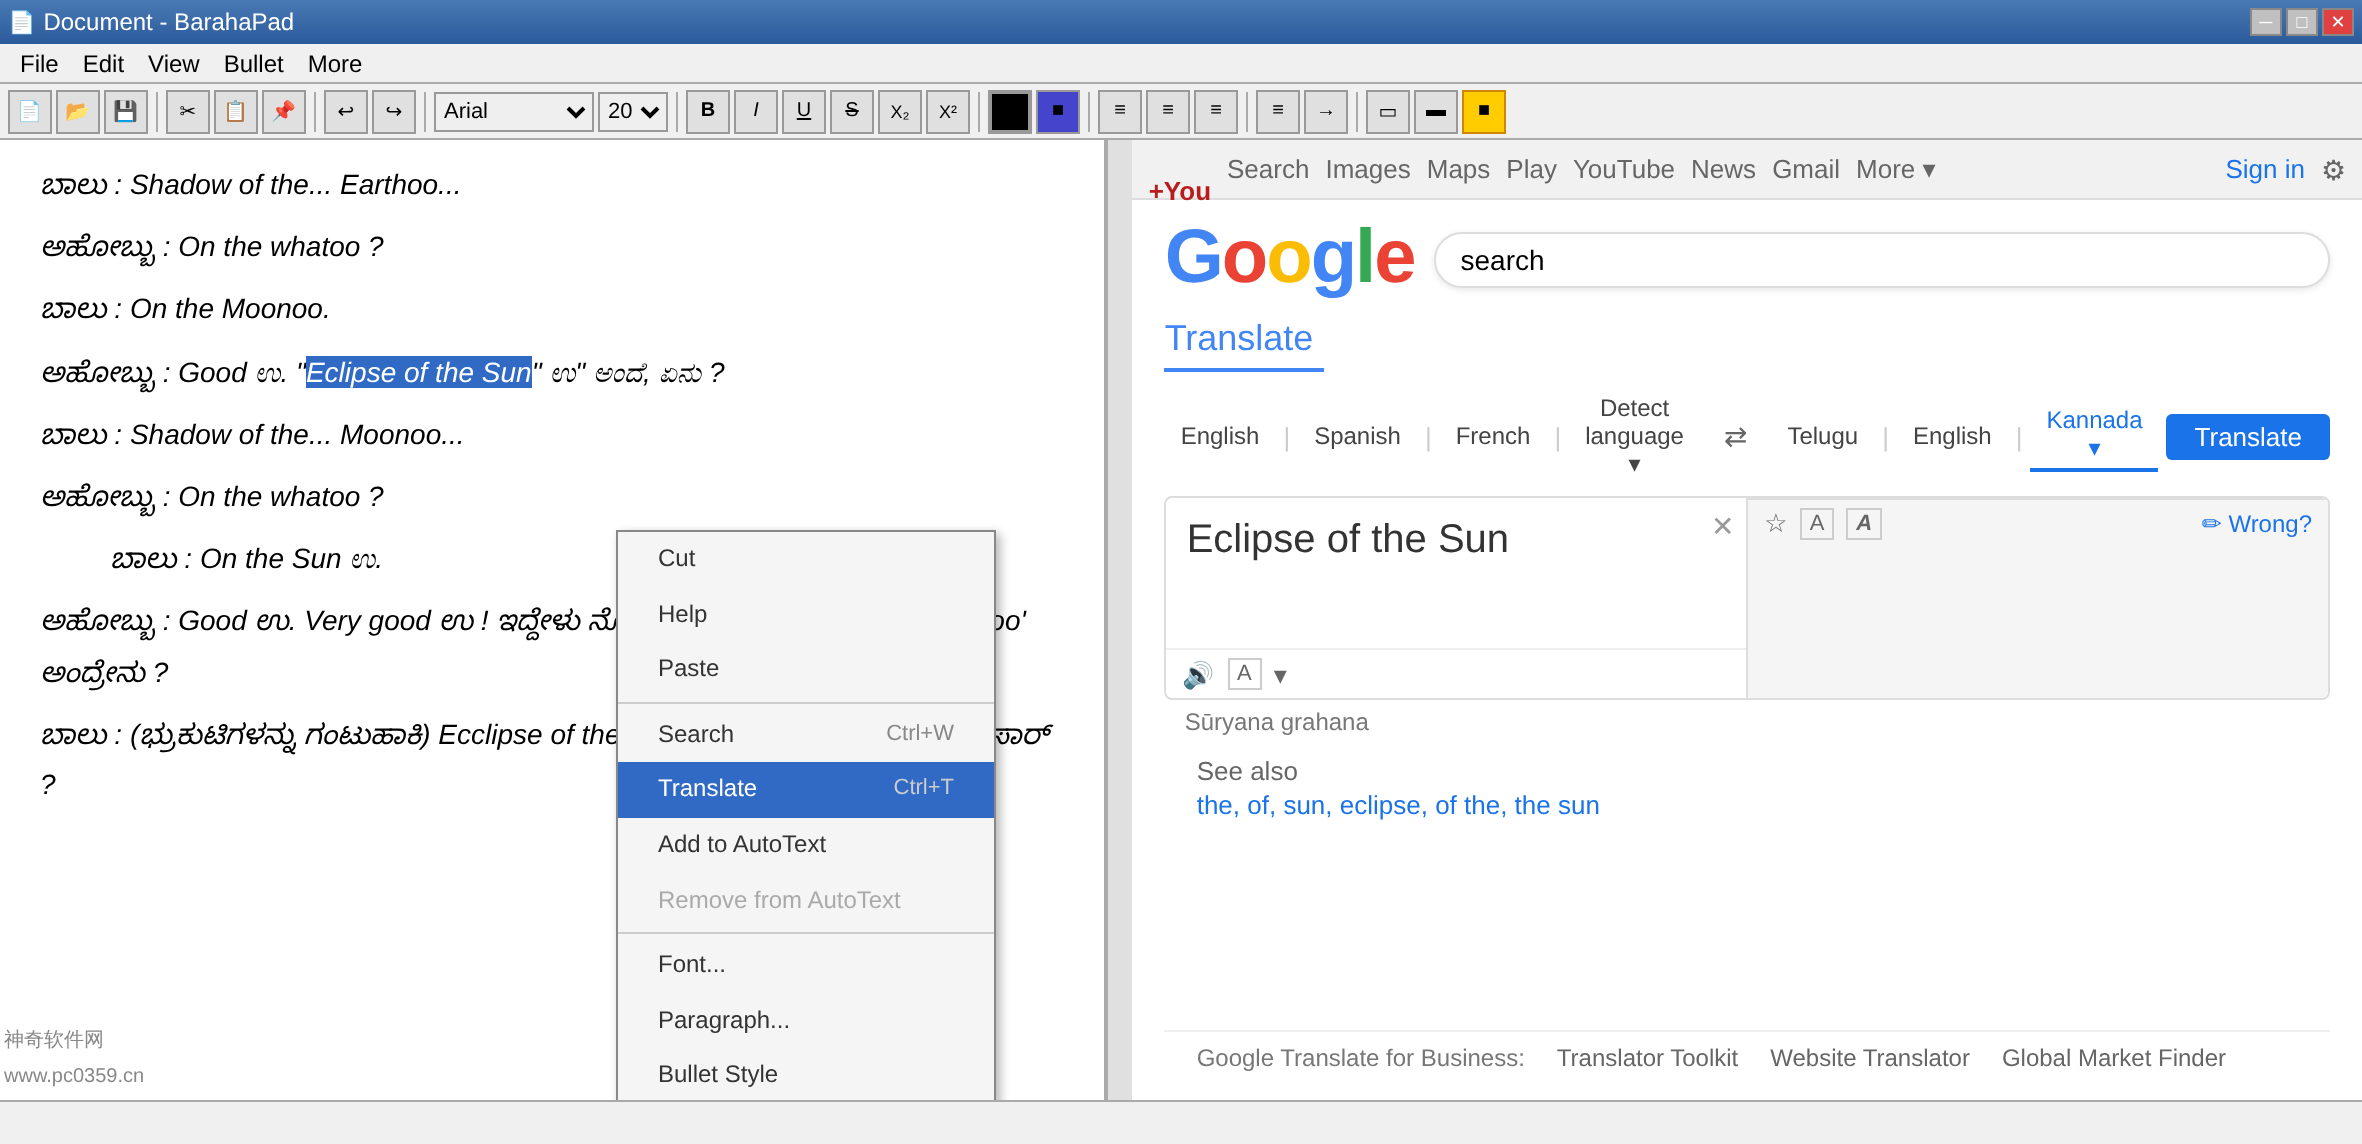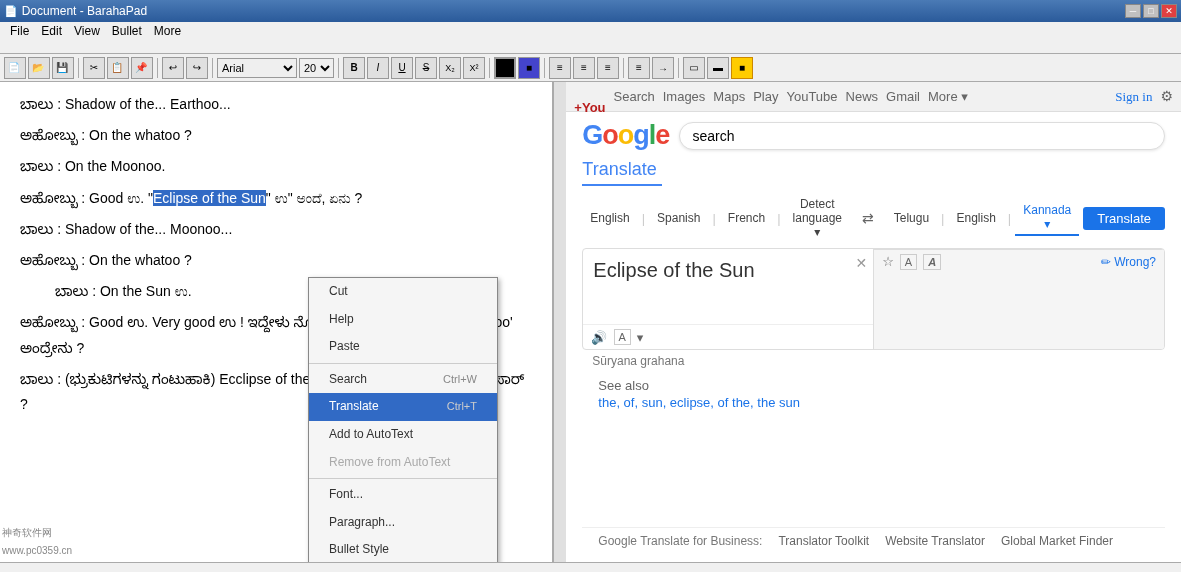--- a/index.html
+++ b/index.html
@@ -23,25 +23,25 @@
       background: #c0c0c0;
       border: 1px solid #888;
       font-size: 9px;
       display: flex; align-items: center; justify-content: center;
       cursor: pointer;
     }
     .title-btn.close { background: #e04040; }
 
     
     .menu-bar {
-      height: 32px;
+      height: 20px;
       background: #f0f0f0;
       border-bottom: 1px solid #aaa;
       display: flex;
-      align-items: flex-start;
+      align-items: flex-end;
       padding: 0 4px;
       font-size: 12px;
     }
     .menu-item {
       padding: 2px 6px;
       cursor: pointer;
     }
 
     
     .toolbar {
@@ -84,21 +84,21 @@
       width: 590px;
       background: white;
       position: relative;
       overflow: hidden;
       border-right: 1px solid #aaa;
       padding: 10px 20px;
       font-size: 14px;
       line-height: 1.8;
     }
 
-    .doc-line { margin-bottom: 4px; }
+    .doc-line { margin-bottom: 4px; font-style: italic; }
     .highlighted { background: #316ac5; color: white; }
 
     
     .context-menu {
       position: absolute;
       top: 195px;
       left: 308px;
       width: 190px;
       background: #f5f5f5;
       border: 1px solid #888;
@@ -154,21 +154,21 @@
     .gear-icon-google { color: #666; cursor: pointer; font-size: 14px; }
 
     
     .google-search-area {
       padding: 8px 16px;
       display: flex;
       align-items: center;
       gap: 10px;
     }
     .google-logo {
-      font-size: 27px;
+      font-size: 38px;
       font-weight: bold;
       letter-spacing: -1px;
     }
 
     .google-searchbox {
       flex: 1;
       height: 28px;
       border: 1px solid #ddd;
       border-radius: 14px;
       padding: 0 12px;
@@ -456,21 +456,21 @@
         <span class="google-nav-item highlight">+You</span>
         <span class="google-nav-item">Search</span>
         <span class="google-nav-item">Images</span>
         <span class="google-nav-item">Maps</span>
         <span class="google-nav-item">Play</span>
         <span class="google-nav-item">YouTube</span>
         <span class="google-nav-item">News</span>
         <span class="google-nav-item">Gmail</span>
         <span class="google-nav-item">More ▾</span>
       </div>
-      <div style="display:flex;align-items:center;gap:8px;font-family:Liberation Serif, serif;">
+      <div style="display:flex;align-items:center;gap:8px;">
         <span class="sign-in">Sign in</span>
         <span class="gear-icon-google">⚙</span>
       </div>
     </div>
 
     <div class="google-search-area">
       <div class="google-logo">
         <span style="color:#4285f4;">G</span><span style="color:#ea4335;">o</span><span style="color:#fbbc05;">o</span><span style="color:#4285f4;">g</span><span style="color:#34a853;">l</span><span style="color:#ea4335;">e</span>
       </div>
       <input type="text" class="google-searchbox" value="search" placeholder="search" style="">

